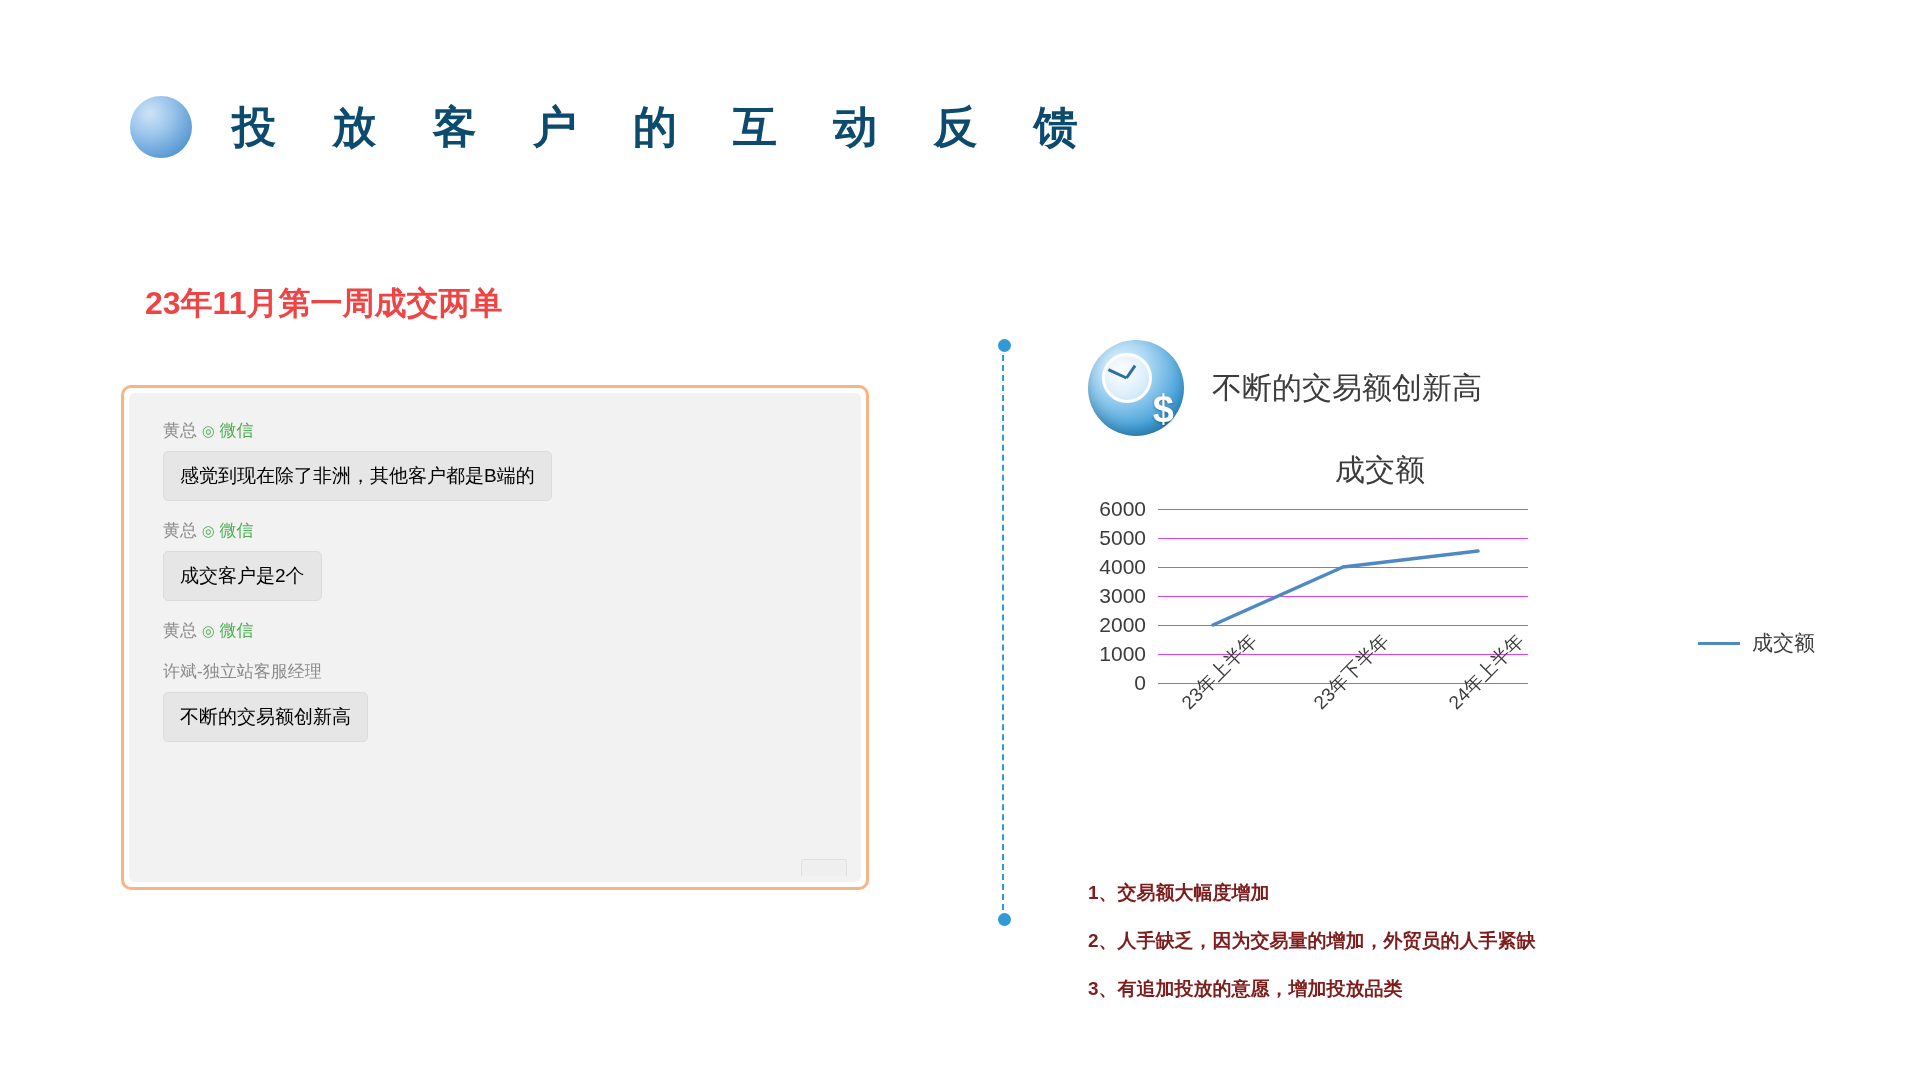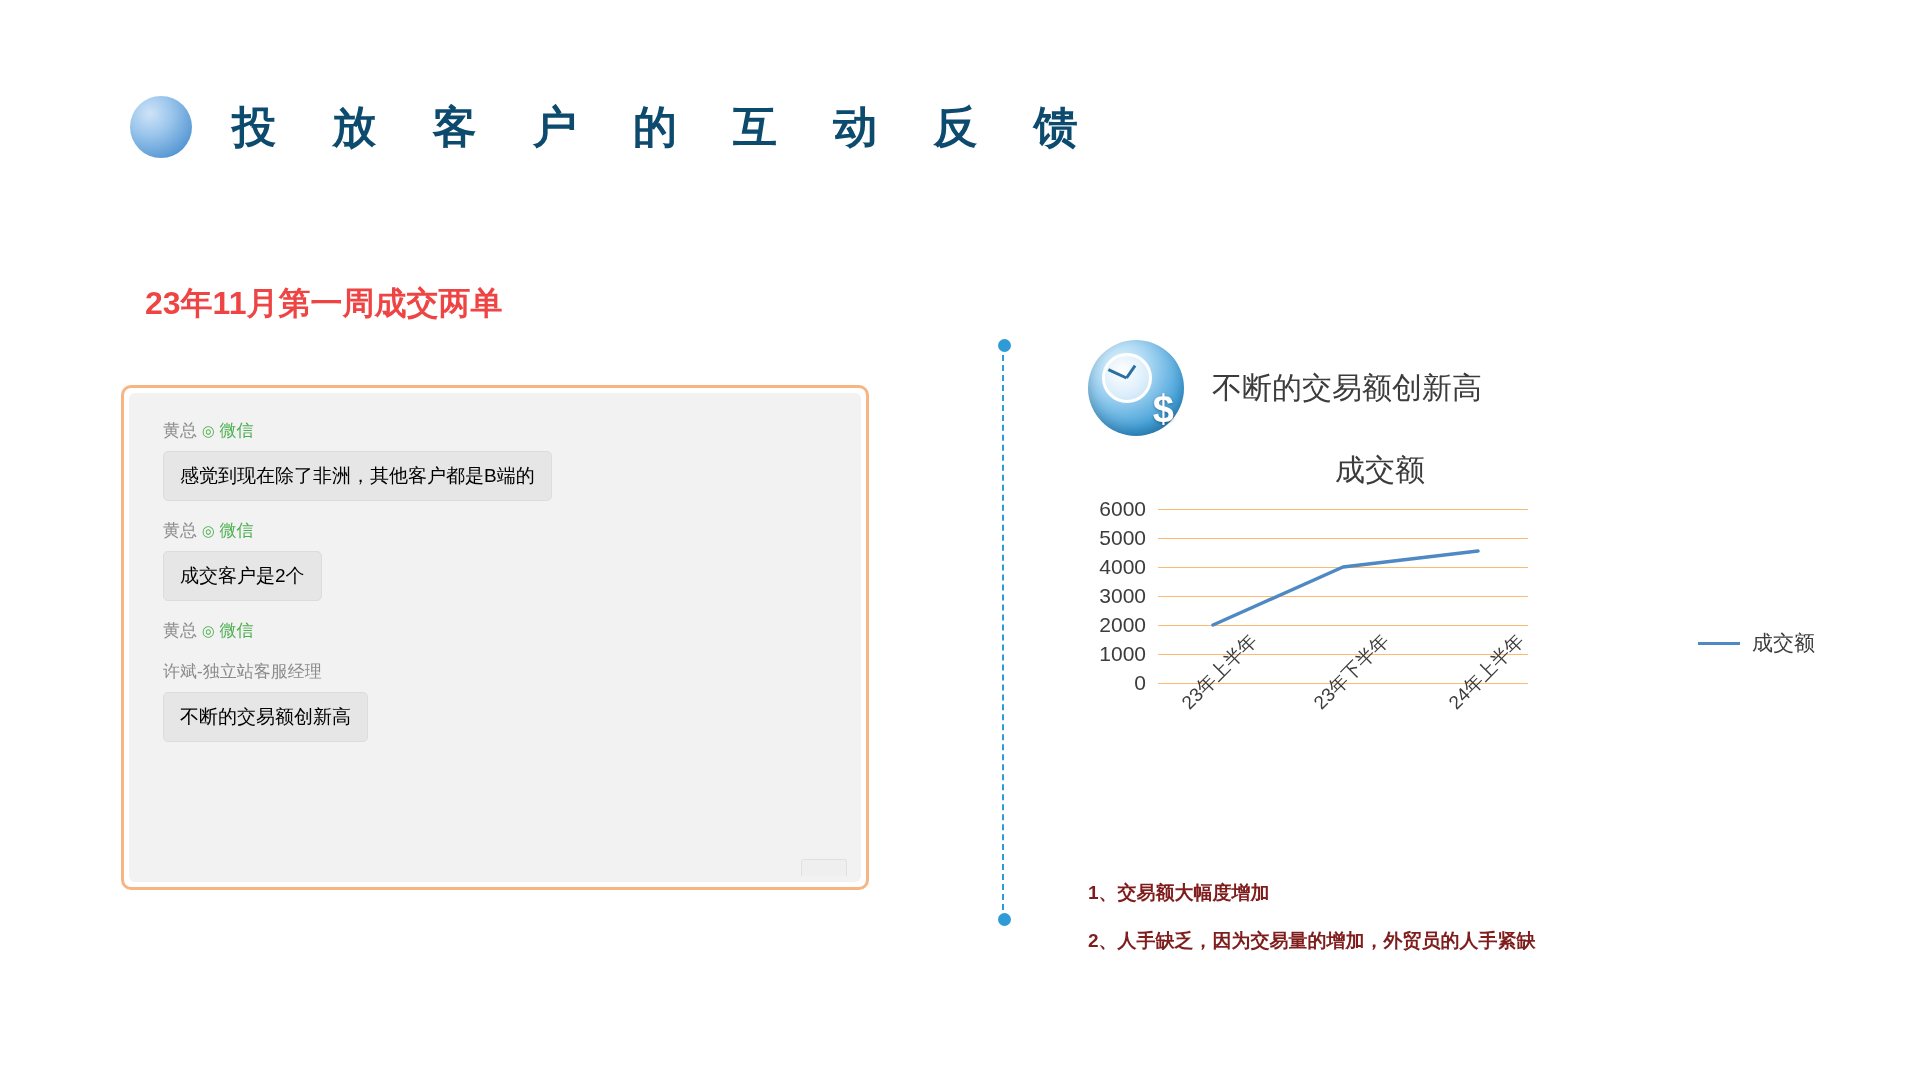--- a/index.html
+++ b/index.html
@@ -202,21 +202,21 @@
     position: relative;
     margin-left: 118px;
     width: 370px;
     height: 175px;
   }
   .gridline {
     position: absolute;
     left: 0;
     width: 100%;
     height: 1px;
-    background: #fdba74;
+    background: #d946ef;
   }
   .ytick {
     position: absolute;
     right: 100%;
     margin-right: 12px;
     transform: translateY(-50%);
     font-size: 21px;
     color: #3c3c3c;
     white-space: nowrap;
   }
@@ -367,13 +367,14 @@
     <div id="legend">
       <div id="legend-swatch"></div>
       <div id="legend-label">成交额</div>
     </div>
   </div>
 </div>
 
 <div id="bullets">
   <div class="bullet-line">1、交易额大幅度增加</div>
   <div class="bullet-line">2、人手缺乏，因为交易量的增加，外贸员的人手紧缺</div>
+  <div class="bullet-line">3、有追加投放的意愿，增加投放品类</div>
 </div>
 
 </body></html>

